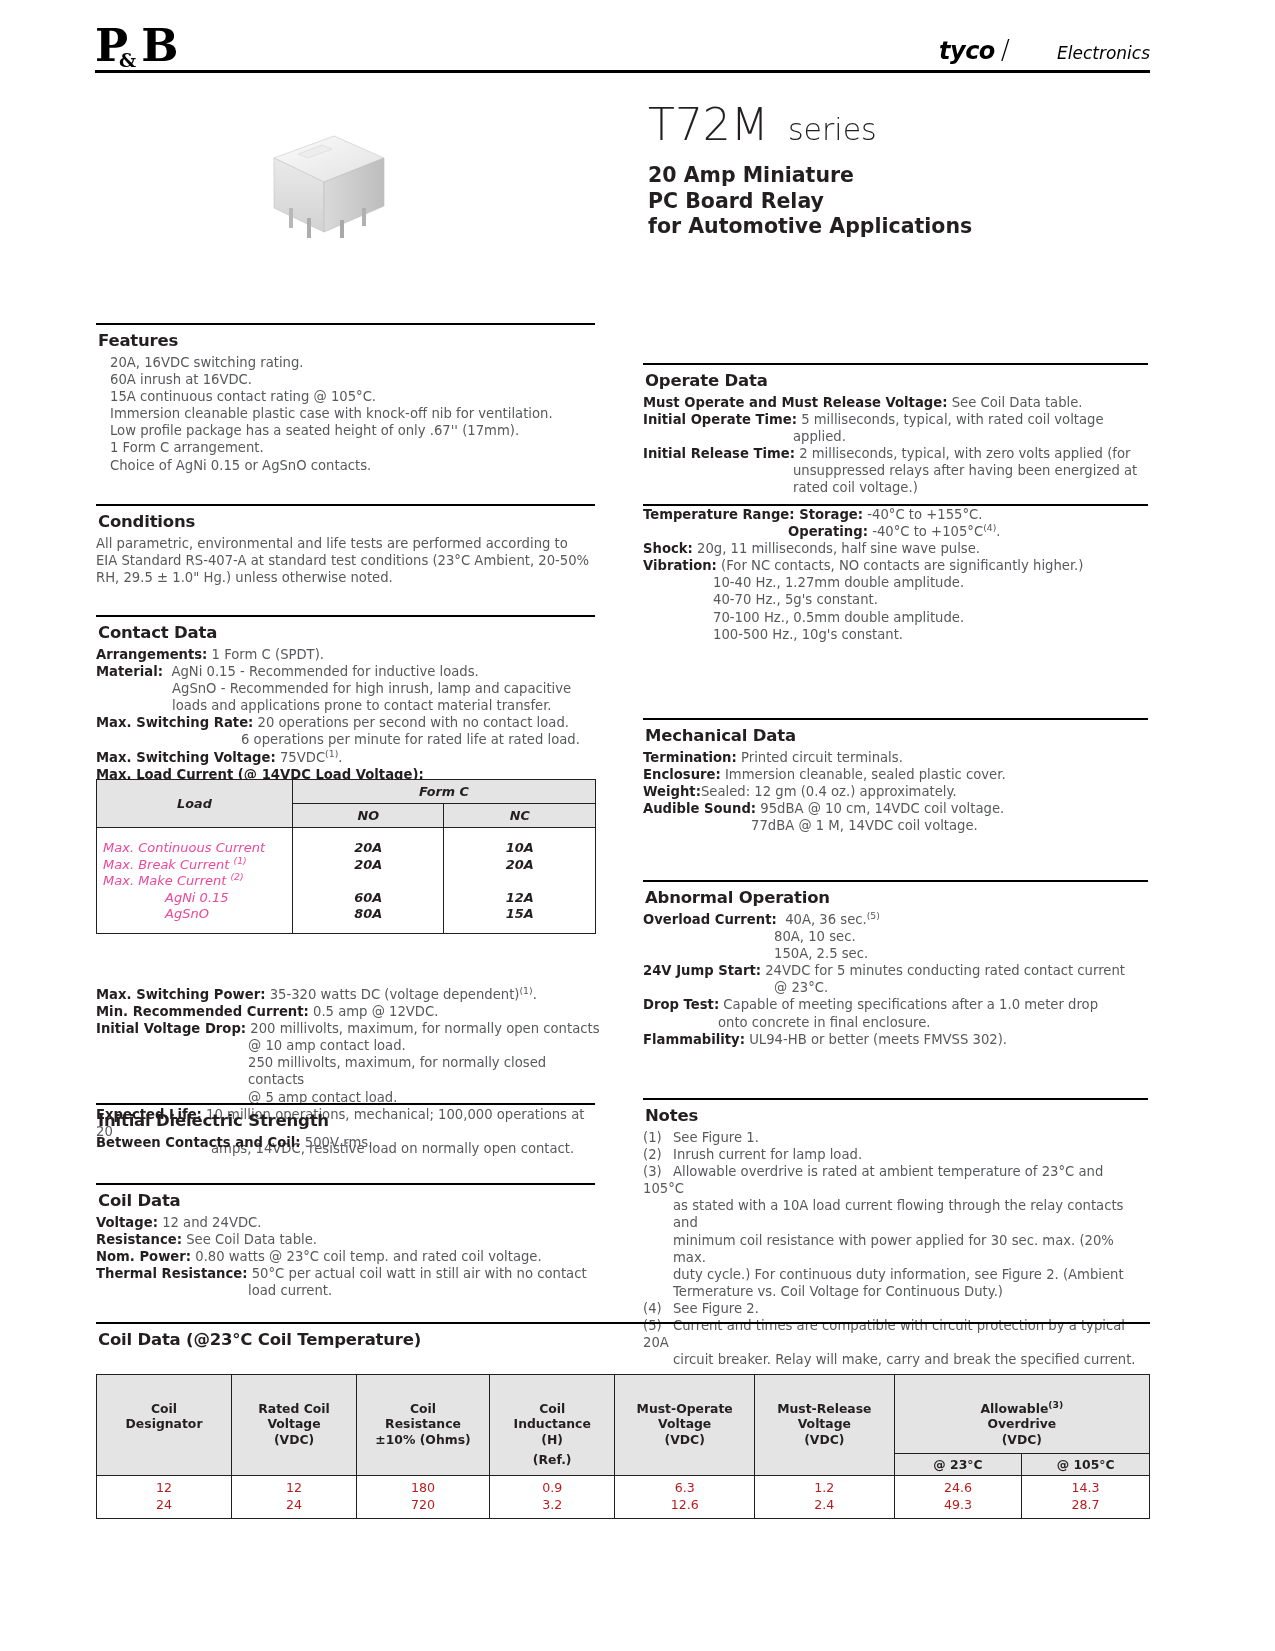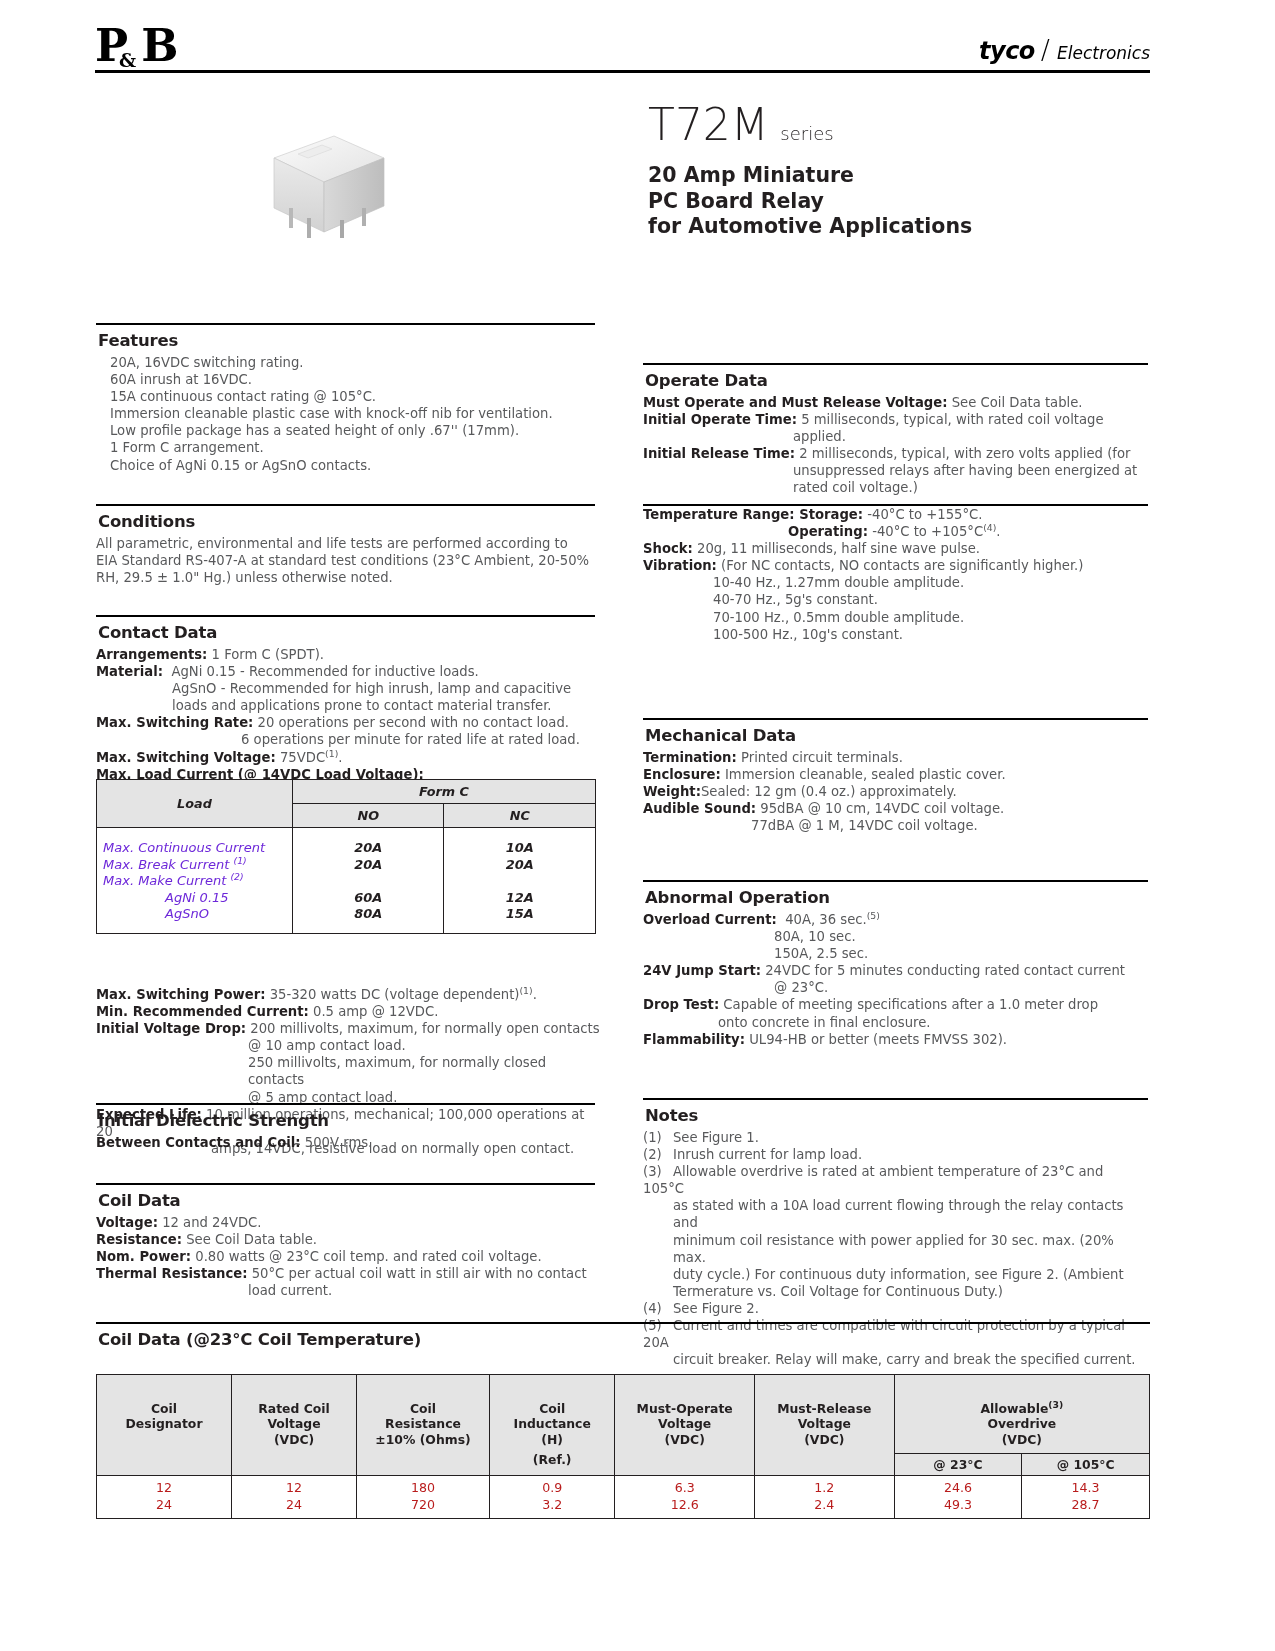--- a/index.html
+++ b/index.html
@@ -12,26 +12,26 @@
   .page{position:absolute;inset:0;}
 
   
   .hdr{position:absolute;left:95px;top:28px;width:1055px;height:42px;}
   .pb-logo{position:absolute;left:0;top:-2px;font-family:"DejaVu Serif","Liberation Serif",serif;
            font-weight:bold;font-size:44px;letter-spacing:-4px;color:#000;line-height:40px;}
   .pb-logo .amp{font-size:19px;letter-spacing:0;position:relative;left:-5px;top:6px;}
   .tyco{position:absolute;right:0;top:6px;display:flex;align-items:baseline;gap:0px;}
   .tyco .t1{font-weight:bold;font-size:24px;font-style:italic;letter-spacing:-0.5px;color:#000;}
   .tyco .slash{font-size:27px;color:#000;margin:0 7px 0 6px;font-weight:300;}
-  .tyco .t2{font-size:17px;font-style:italic;color:#000;}
+  .tyco .t2{font-size:17px;font-style:italic;color:#000;margin-left:40px;}
   .hdr-rule{position:absolute;left:95px;top:70px;width:1055px;height:3px;background:#000;}
 
   
   .series-title{position:absolute;left:648px;top:99px;font-size:44px;font-weight:300;color:#231f20;letter-spacing:0px;}
-  .series-title .sm{font-size:18px;}
+  .series-title .sm{font-size:30px;}
   .subtitle{position:absolute;left:648px;top:163px;font-size:20.5px;font-weight:bold;line-height:25.5px;color:#231f20;}
 
   
   .photo{position:absolute;left:262px;top:128px;width:130px;height:125px;}
 
   
   .sec{position:absolute;}
   .sec .rule{height:2px;background:#000;width:100%;}
   .sec h2{margin:0;padding:6px 0 4px 2px;font-size:16.5px;font-weight:bold;color:#231f20;letter-spacing:-0.2px;}
   .body{font-size:13.2px;line-height:17.1px;color:#58595b;}
@@ -44,21 +44,21 @@
 
   
   table.t{border-collapse:collapse;font-size:12.8px;}
   table.t td,table.t th{border:1px solid #231f20;padding:0;}
   .th{background:#e4e4e4;font-weight:bold;text-align:center;color:#231f20;}
 
   .loadtbl{position:absolute;left:96px;top:779px;width:500px;font-style:italic;}
   .loadtbl table{width:100%;}
   .loadtbl .c1{width:196px;}
   .loadtbl .hdrow td{height:23px;}
-  .loadtbl .lbl{color:#6d28d9;text-align:left;padding-left:6px;font-size:13px;line-height:16.5px;}
+  .loadtbl .lbl{color:#ec4899;text-align:left;padding-left:6px;font-size:13px;line-height:16.5px;}
   .loadtbl .val{text-align:center;font-weight:bold;font-size:13px;line-height:16.5px;color:#231f20;}
 
   
   .coiltbl{position:absolute;left:96px;top:1374px;width:1054px;}
   .coiltbl table{width:100%;}
   .coiltbl .hc{background:#e4e4e4;font-weight:bold;text-align:center;font-size:12.4px;line-height:15.4px;color:#231f20;vertical-align:top;padding-top:26px;}
   .coiltbl .sub{background:#e4e4e4;font-weight:bold;text-align:center;font-size:12.4px;height:21px;color:#231f20;}
   .coiltbl .dc{text-align:center;font-size:12.6px;line-height:16.5px;color:#b91c1c;padding:4px 0 5px;}
 </style>
 </head>

